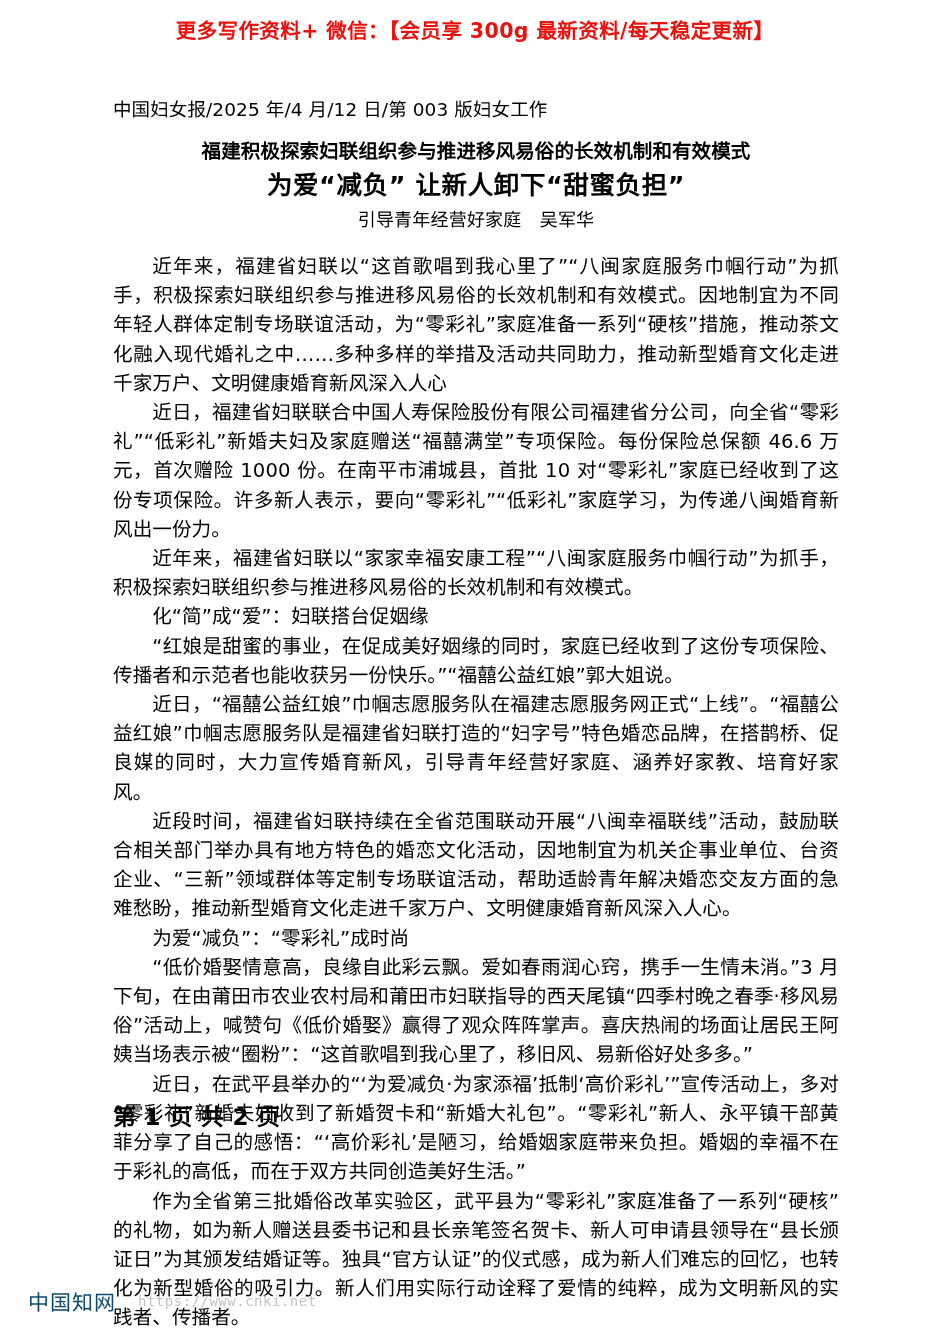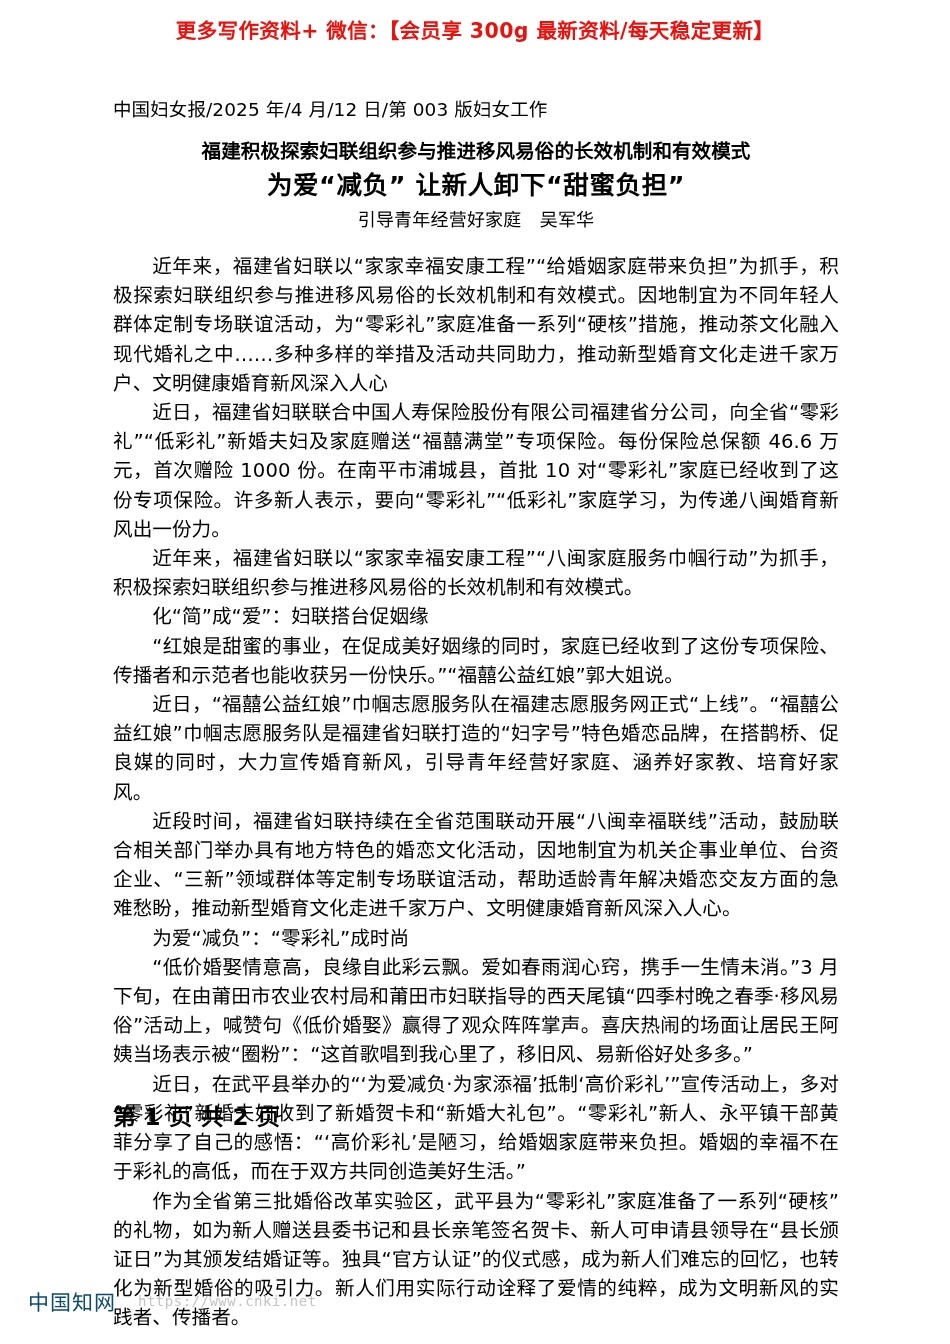--- a/index.html
+++ b/index.html
@@ -140,21 +140,21 @@
 
     <div class="source-line">中国妇女报/2025 年/4 月/12 日/第 003 版妇女工作</div>
 
     <div class="headline-block">
       <div class="shoulder-title">福建积极探索妇联组织参与推进移风易俗的长效机制和有效模式</div>
       <div class="main-title">为爱“减负” 让新人卸下“甜蜜负担”</div>
       <div class="byline">引导青年经营好家庭　吴军华</div>
     </div>
 
     <div class="body-block">
-      <p class="para">近年来，福建省妇联以“家家幸福安康工程”“给婚姻家庭带来负担”为抓手，积极探索妇联组织参与推进移风易俗的长效机制和有效模式。因地制宜为不同年轻人群体定制专场联谊活动，为“零彩礼”家庭准备一系列“硬核”措施，推动茶文化融入现代婚礼之中……多种多样的举措及活动共同助力，推动新型婚育文化走进千家万户、文明健康婚育新风深入人心</p>
+      <p class="para">近年来，福建省妇联以“这首歌唱到我心里了”“八闽家庭服务巾帼行动”为抓手，积极探索妇联组织参与推进移风易俗的长效机制和有效模式。因地制宜为不同年轻人群体定制专场联谊活动，为“零彩礼”家庭准备一系列“硬核”措施，推动茶文化融入现代婚礼之中……多种多样的举措及活动共同助力，推动新型婚育文化走进千家万户、文明健康婚育新风深入人心</p>
       <p class="para">近日，福建省妇联联合中国人寿保险股份有限公司福建省分公司，向全省“零彩礼”“低彩礼”新婚夫妇及家庭赠送“福囍满堂”专项保险。每份保险总保额 46.6 万元，首次赠险 1000 份。在南平市浦城县，首批 10 对“零彩礼”家庭已经收到了这份专项保险。许多新人表示，要向“零彩礼”“低彩礼”家庭学习，为传递八闽婚育新风出一份力。</p>
       <p class="para">近年来，福建省妇联以“家家幸福安康工程”“八闽家庭服务巾帼行动”为抓手，积极探索妇联组织参与推进移风易俗的长效机制和有效模式。</p>
       <p class="para subhead">化“简”成“爱”：妇联搭台促姻缘</p>
       <p class="para">“红娘是甜蜜的事业，在促成美好姻缘的同时，家庭已经收到了这份专项保险、传播者和示范者也能收获另一份快乐。”“福囍公益红娘”郭大姐说。</p>
       <p class="para">近日，“福囍公益红娘”巾帼志愿服务队在福建志愿服务网正式“上线”。“福囍公益红娘”巾帼志愿服务队是福建省妇联打造的“妇字号”特色婚恋品牌，在搭鹊桥、促良媒的同时，大力宣传婚育新风，引导青年经营好家庭、涵养好家教、培育好家风。</p>
       <p class="para">近段时间，福建省妇联持续在全省范围联动开展“八闽幸福联线”活动，鼓励联合相关部门举办具有地方特色的婚恋文化活动，因地制宜为机关企事业单位、台资企业、“三新”领域群体等定制专场联谊活动，帮助适龄青年解决婚恋交友方面的急难愁盼，推动新型婚育文化走进千家万户、文明健康婚育新风深入人心。</p>
       <p class="para subhead">为爱“减负”：“零彩礼”成时尚</p>
       <p class="para">“低价婚娶情意高，良缘自此彩云飘。爱如春雨润心窍，携手一生情未消。”3 月下旬，在由莆田市农业农村局和莆田市妇联指导的西天尾镇“四季村晚之春季·移风易俗”活动上，喊赞句《低价婚娶》赢得了观众阵阵掌声。喜庆热闹的场面让居民王阿姨当场表示被“圈粉”：“这首歌唱到我心里了，移旧风、易新俗好处多多。”</p>
       <p class="para">近日，在武平县举办的“‘为爱减负·为家添福’抵制‘高价彩礼’”宣传活动上，多对“零彩礼”新婚夫妇收到了新婚贺卡和“新婚大礼包”。“零彩礼”新人、永平镇干部黄菲分享了自己的感悟：“‘高价彩礼’是陋习，给婚姻家庭带来负担。婚姻的幸福不在于彩礼的高低，而在于双方共同创造美好生活。”</p>
       <p class="para">作为全省第三批婚俗改革实验区，武平县为“零彩礼”家庭准备了一系列“硬核”的礼物，如为新人赠送县委书记和县长亲笔签名贺卡、新人可申请县领导在“县长颁证日”为其颁发结婚证等。独具“官方认证”的仪式感，成为新人们难忘的回忆，也转化为新型婚俗的吸引力。新人们用实际行动诠释了爱情的纯粹，成为文明新风的实践者、传播者。</p>

